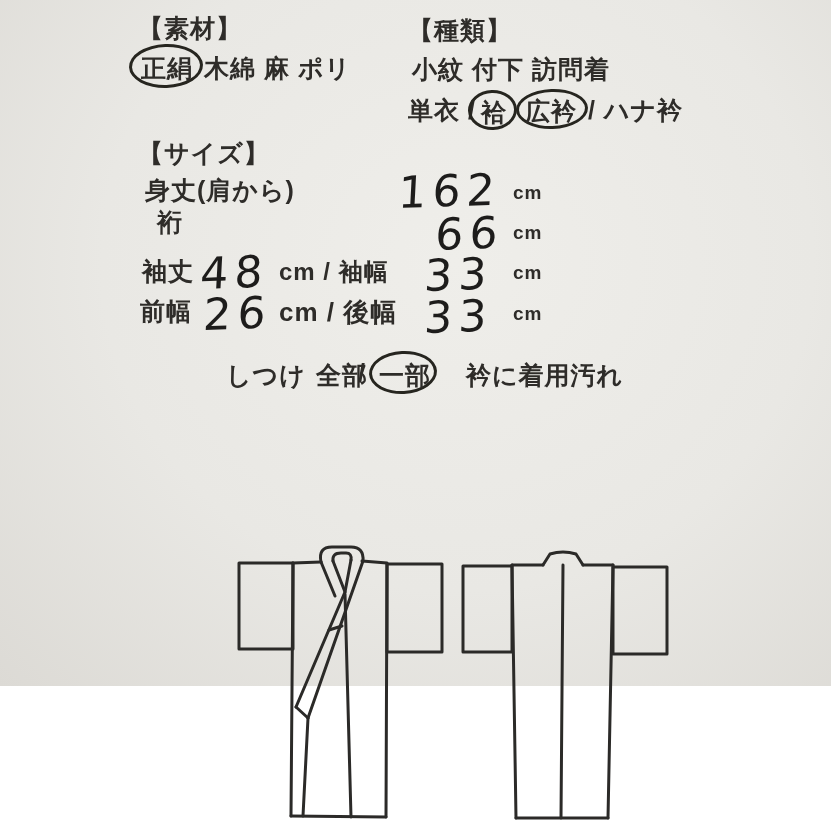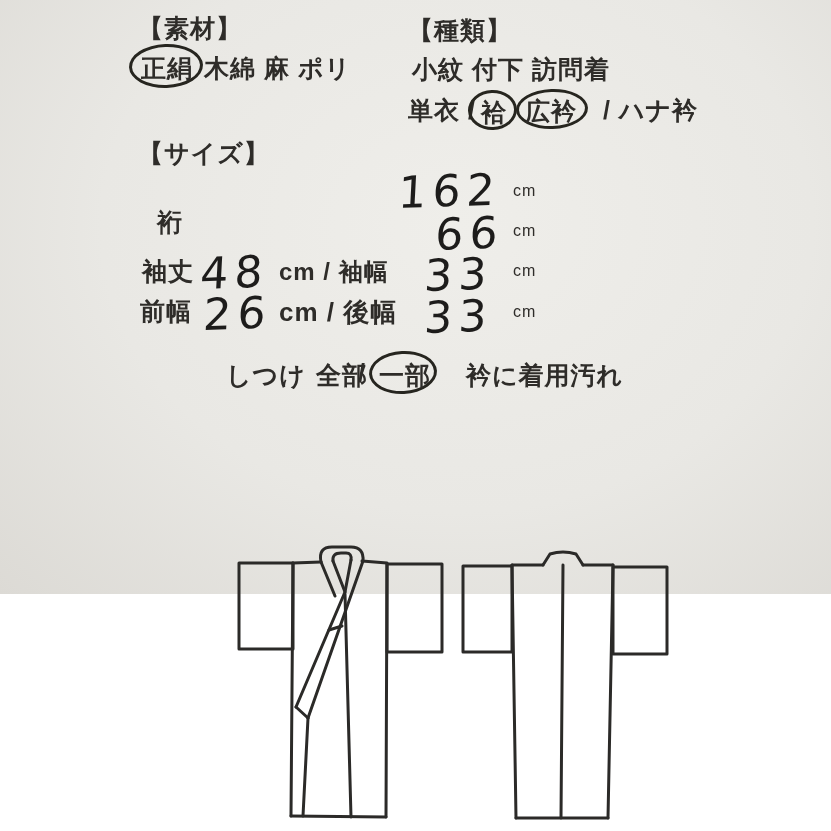--- a/index.html
+++ b/index.html
@@ -1,28 +1,28 @@
 <!DOCTYPE html>
 <html><head>
 <meta charset="utf-8">
 <style>
   html,body{margin:0;padding:0;}
   body{
     width:831px;height:831px;overflow:hidden;
     font-family:"Liberation Sans", sans-serif;
   }
   .sheet{
-    position:relative;width:831px;height:594px;
+    position:relative;width:831px;height:686px;
     background:radial-gradient(ellipse at 55% 38%, #efeeea 0%, #e9e8e4 55%, #dcdad5 100%);
   }
   .abs{position:absolute;line-height:1.15;white-space:nowrap;}
   .print{color:#2e2c29;font-weight:600;letter-spacing:1px;}
   .hdr{font-size:25px;}
   .txt{font-size:25px;}
-  .unit{font-size:16px;font-weight:400;color:#2e2c29;letter-spacing:1px;}
+  .unit{font-size:19px;font-weight:700;color:#2e2c29;letter-spacing:1px;}
   .hand{
     font-family:"DejaVu Sans", sans-serif;
     color:#1d1c1b;font-size:44px;font-weight:400;
     letter-spacing:6px;transform:skewX(-5deg) rotate(-2deg);
     transform-origin:left bottom;
   }
   .circle{
     position:absolute;border:3px solid #26251f;border-radius:50%;
     box-sizing:border-box;transform:rotate(-2deg);
   }
@@ -38,24 +38,25 @@
   <div class="abs print txt" style="left:141px;top:54px;">正絹</div>
   <div class="abs print txt" style="left:204px;top:54px;">木綿 麻 ポリ</div>
 
   <div class="abs print hdr" style="left:408px;top:16px;">【種類】</div>
   <div class="abs print txt" style="left:412px;top:55px;">小紋 付下 訪問着</div>
   <div class="abs print txt" style="left:408px;top:96px;">単衣 /</div>
   <div class="circle" style="left:468px;top:90px;width:49px;height:40px;"></div>
   <div class="abs print txt" style="left:481px;top:98px;">袷</div>
   <div class="circle" style="left:516px;top:89px;width:72px;height:40px;"></div>
   <div class="abs print txt" style="left:525px;top:97px;">広衿</div>
-  <div class="abs print txt" style="left:588px;top:96px;padding-left:15px;">/ ハナ衿</div>
+  <div class="abs print txt" style="left:588px;top:96px;">/ ハナ衿</div>
 
   <div class="abs print hdr" style="left:138px;top:139px;">【サイズ】</div>
 
+  <div class="abs print txt" style="left:145px;top:176px;">身丈(肩から)</div>
   <div class="abs hand" style="left:397px;top:168px;">162</div>
   <div class="abs unit" style="left:513px;top:182px;">cm</div>
 
   <div class="abs print txt" style="left:157px;top:208px;">裄</div>
   <div class="abs hand" style="left:434px;top:210px;">66</div>
   <div class="abs unit" style="left:513px;top:222px;">cm</div>
 
   <div class="abs print txt" style="left:142px;top:257px;">袖丈</div>
   <div class="abs hand" style="left:199px;top:249px;">48</div>
   <div class="abs print txt" style="left:279px;top:258px;font-size:24px;">cm / 袖幅</div>

